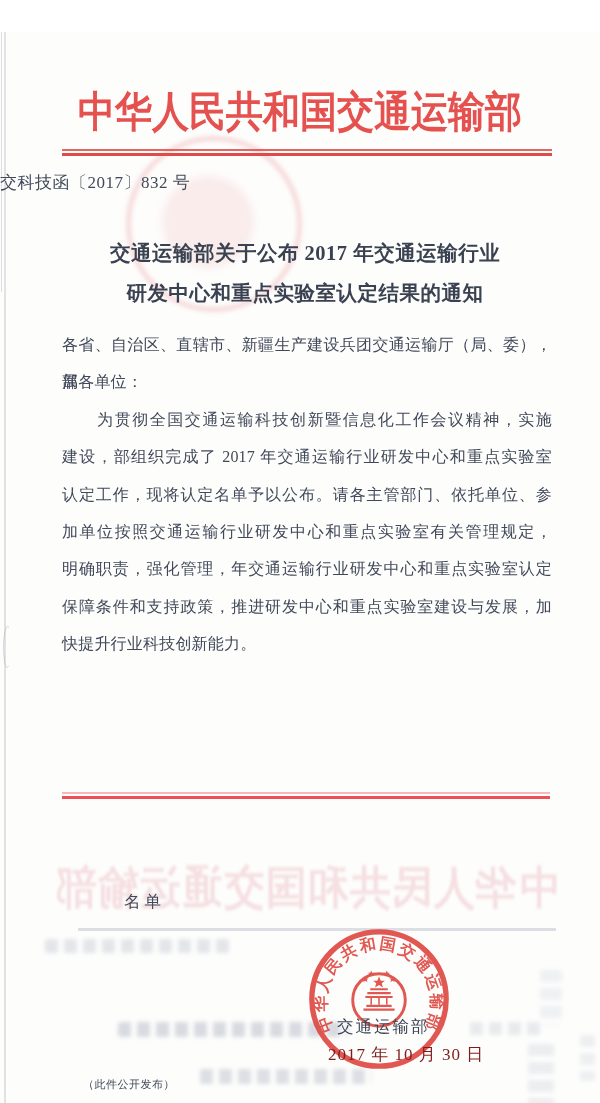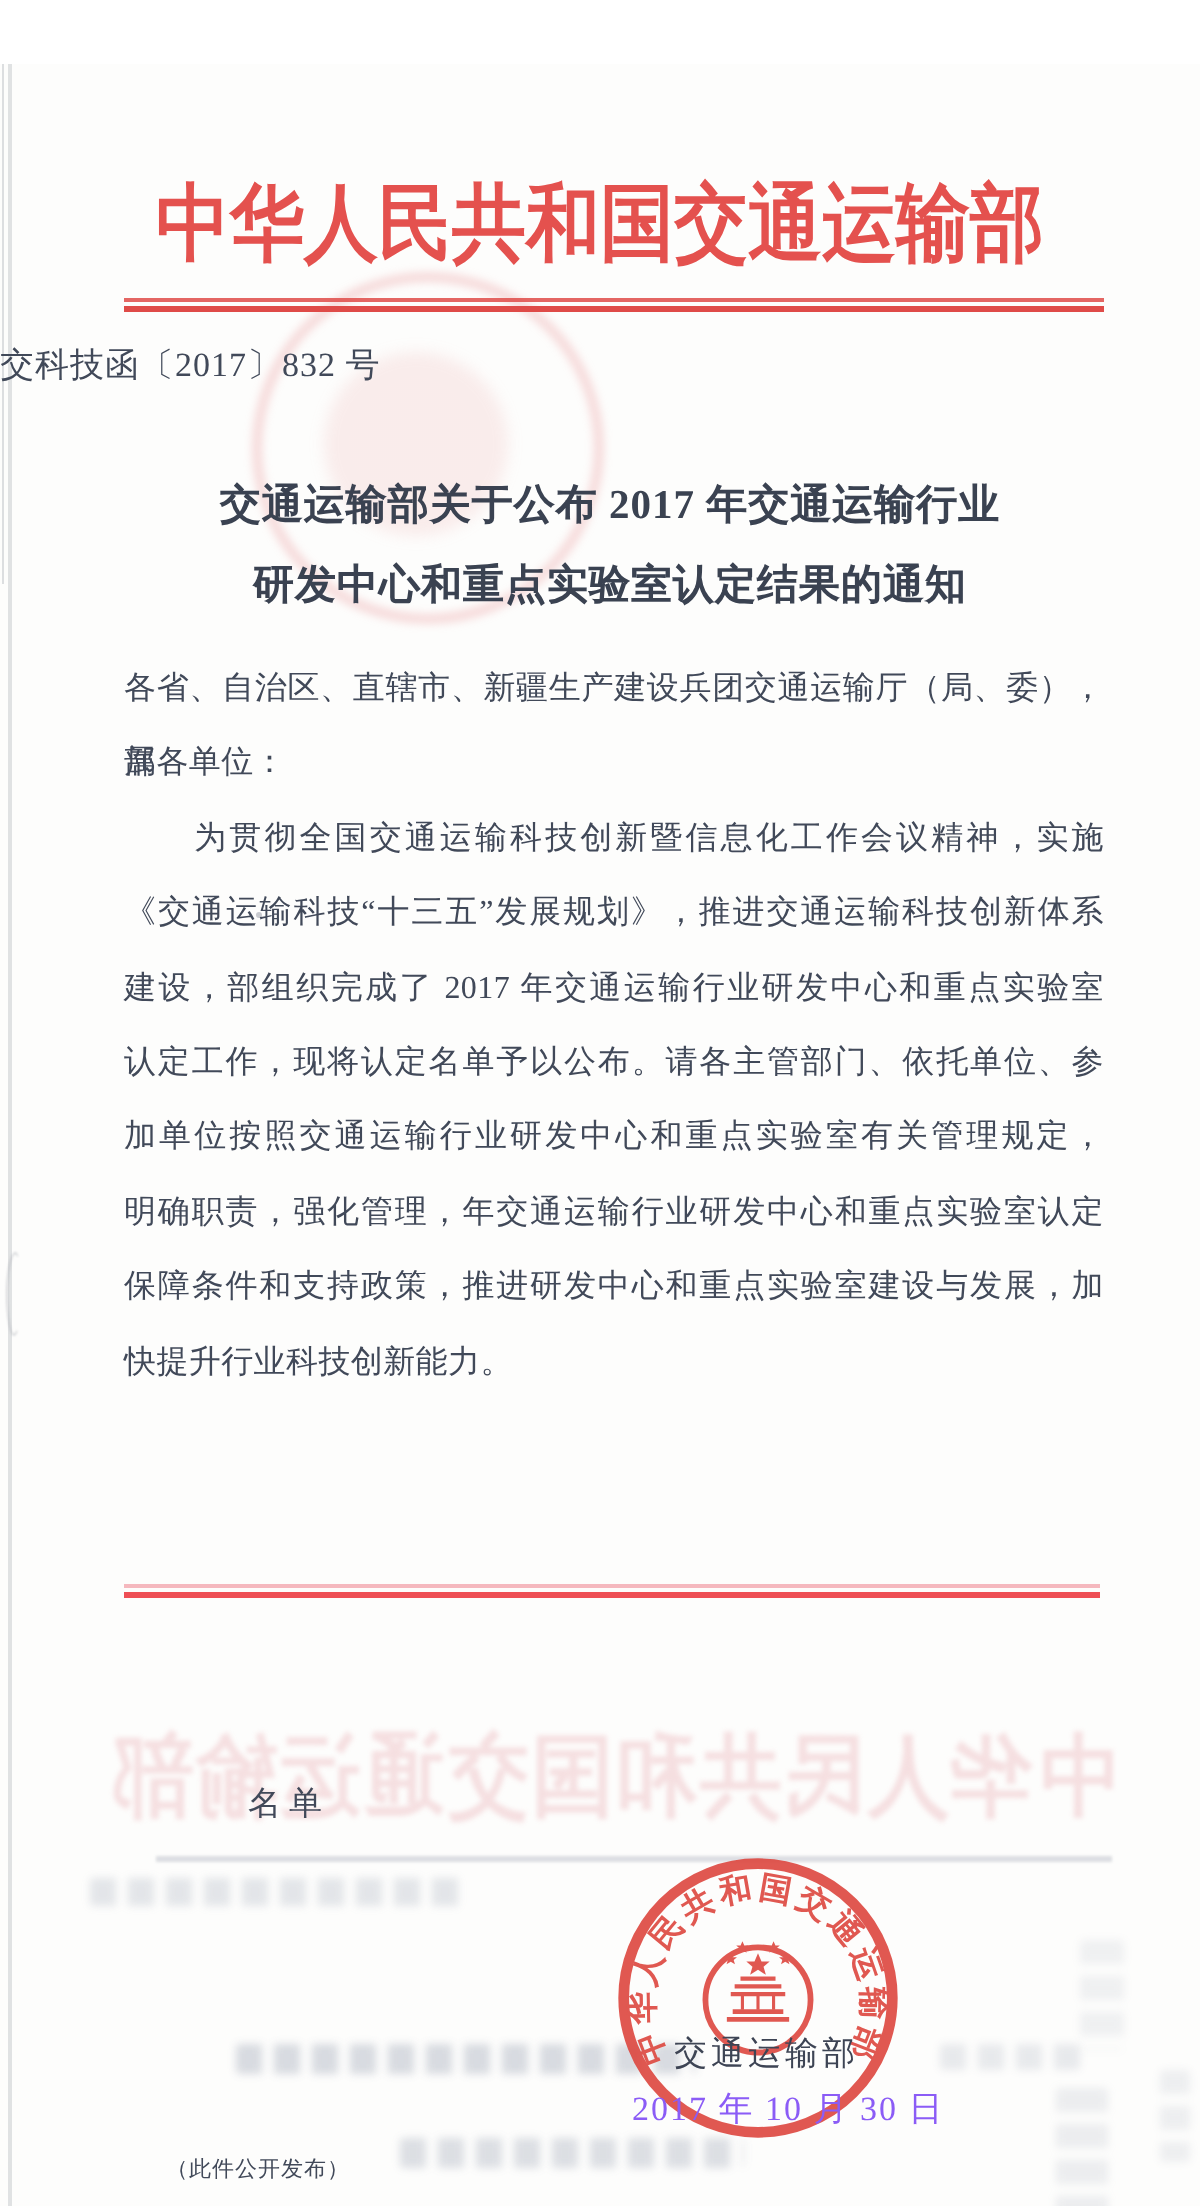--- a/index.html
+++ b/index.html
@@ -64,21 +64,21 @@
   .sm-c{left:200px;top:1037px;width:172px;height:15px;opacity:.7;}
   .sm-d{left:60px;top:1084px;width:250px;height:12px;opacity:.45;}
   .sm-e{left:430px;top:1082px;width:125px;height:12px;opacity:.5;}
   .sm-f{left:528px;top:1012px;width:26px;height:72px;opacity:.5;}
   .sm-g{left:540px;top:938px;width:22px;height:55px;opacity:.4;}
   .sm-h2{left:580px;top:1003px;width:15px;height:46px;opacity:.45;}
   .sm-i{left:470px;top:990px;width:70px;height:13px;opacity:.45;}
 
   .seal{position:absolute;left:306px;top:894px;width:146px;height:146px;opacity:.9;}
   .signature{position:absolute;left:337px;top:984px;font-size:16.5px;color:#3d4454;letter-spacing:2px;white-space:nowrap;}
-  .date{position:absolute;left:316px;top:1011px;font-size:17px;color:#8b5cf6;letter-spacing:1px;white-space:nowrap;}
+  .date{position:absolute;left:328px;top:1011px;font-size:17px;color:#7f1d1d;letter-spacing:1px;white-space:nowrap;}
   .footer-note{position:absolute;left:83px;top:1045px;font-size:11px;color:var(--body_text);letter-spacing:.5px;}
 </style>
 </head>
 <body>
 
 <div class="page">
 
   <div class="scan-edge"></div>
   <div class="scan-edge2"></div>
   <div class="scan-mark"></div>
@@ -95,21 +95,20 @@
 
   <div class="doc-title">
       <div class="line stretch">交通运输部关于公布 2017 年交通运输行业</div>
       <div class="line">研发中心和重点实验室认定结果的通知</div>
     </div>
 
   <div class="body-text">
       <div class="line stretch">各省、自治区、直辖市、新疆生产建设兵团交通运输厅（局、委），部</div>
       <div class="line">属各单位：</div>
       <div class="line stretch">　　为贯彻全国交通运输科技创新暨信息化工作会议精神，实施</div>
-      <div class="line stretch">《交通运输科技“十三五”发展规划》，推进交通运输科技创新体系</div>
       <div class="line stretch">建设，部组织完成了 2017 年交通运输行业研发中心和重点实验室</div>
       <div class="line stretch">认定工作，现将认定名单予以公布。请各主管部门、依托单位、参</div>
       <div class="line stretch">加单位按照交通运输行业研发中心和重点实验室有关管理规定，</div>
       <div class="line stretch">明确职责，强化管理，年交通运输行业研发中心和重点实验室认定</div>
       <div class="line stretch">保障条件和支持政策，推进研发中心和重点实验室建设与发展，加</div>
       <div class="line">快提升行业科技创新能力。</div>
     </div>
 
 
   <div class="sep sep-light"></div>

